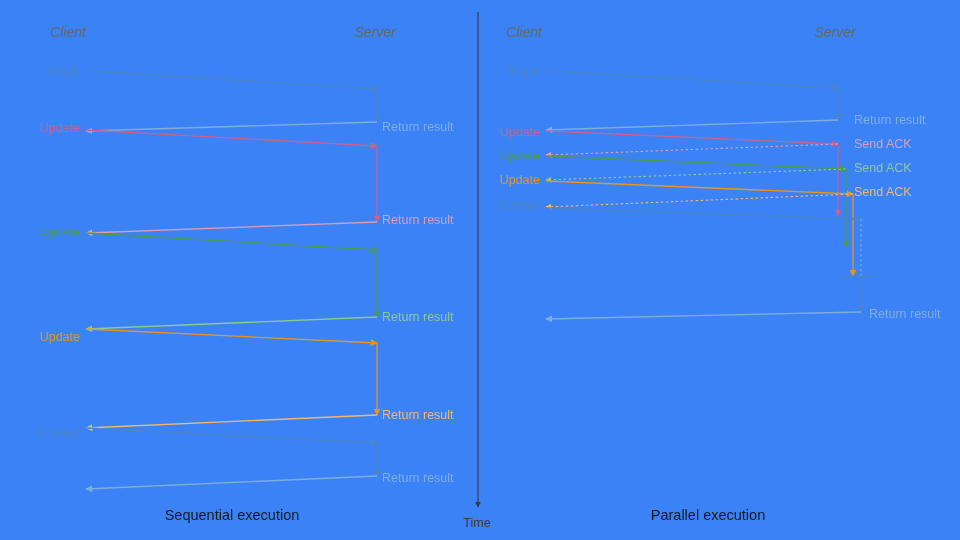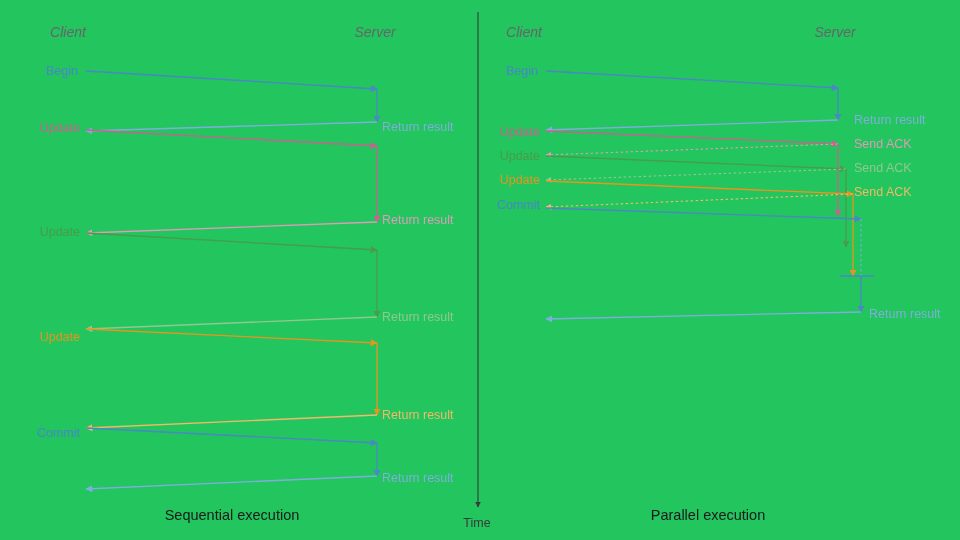--- a/index.html
+++ b/index.html
@@ -4,21 +4,21 @@
 <style>
   html, body {
     margin: 0;
     padding: 0;
     background: #ffffff;
   }
   #canvas {
     position: relative;
     width: 960px;
     height: 540px;
-    background: #22c55e;
+    background: #3b82f6;
     overflow: hidden;
     font-family: "Liberation Sans", sans-serif;
   }
   svg.diagram {
     position: absolute;
     top: 0;
     left: 0;
     width: 960px;
     height: 540px;
   }

